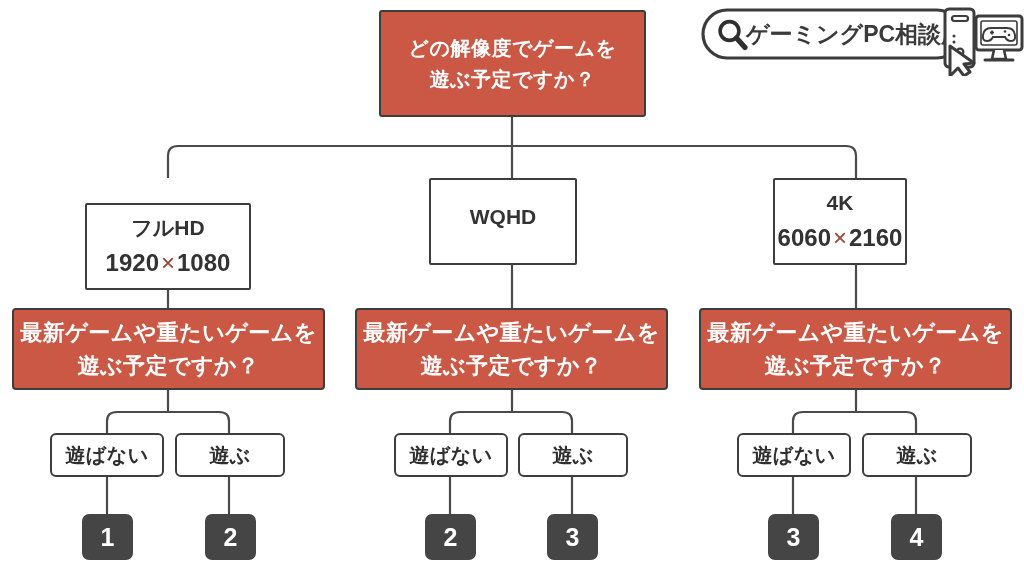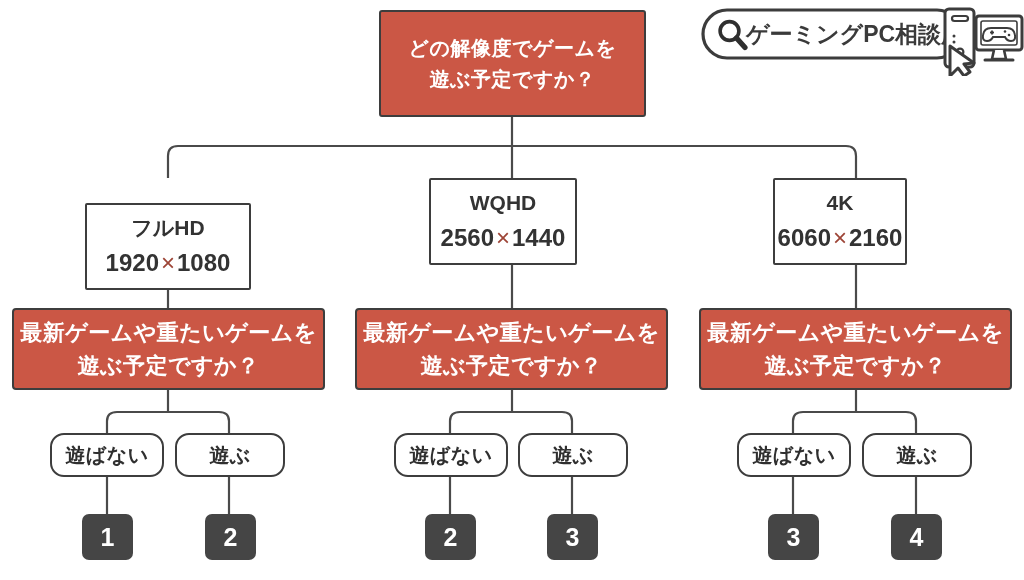--- a/index.html
+++ b/index.html
@@ -80,21 +80,21 @@
   .node.res .res-dim .x {
     color: #9d4436;
     font-weight: 400;
     padding: 0 2px;
   }
 
   
   .node.ans {
     background: #ffffff;
     border: 2.5px solid #3d3d3d;
-    border-radius: 14px;
+    border-radius: 6px;
     color: #2f2f2f;
     font-size: 20px;
     font-weight: 700;
     letter-spacing: 0.5px;
   }
 
   
   .node.result {
     background: #454545;
     border-radius: 7px;
@@ -194,23 +194,20 @@
 
   <div class="node res" style="left:85px; top:178px; width:166px; height:87px;margin-top:25px;">
     <div class="res-name">フルHD</div>
     <div class="res-dim">
       <span>1920</span><span class="x">×</span><span>1080</span>
     </div>
   </div>
 
   <div class="node res" style="left:429px; top:178px; width:148px; height:87px;">
     <div class="res-name">WQHD</div>
-    <div class="res-dim">
-      <span>2560</span><span class="x">×</span><span>1440</span>
-    </div>
   </div>
 
   <div class="node res" style="left:773px; top:178px; width:134px; height:87px;">
     <div class="res-name">4K</div>
     <div class="res-dim">
       <span>6060</span><span class="x">×</span><span>2160</span>
     </div>
   </div>
 
   <div class="node q sub" style="left:12px; top:308px; width:313px; height:82px;">

